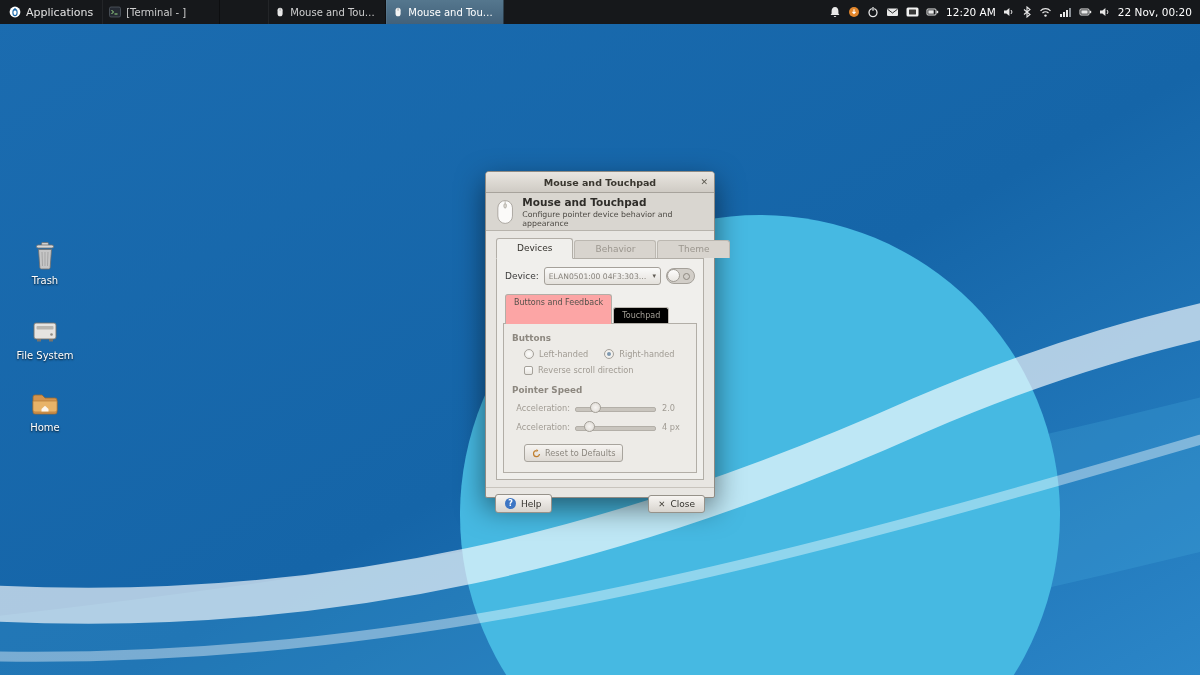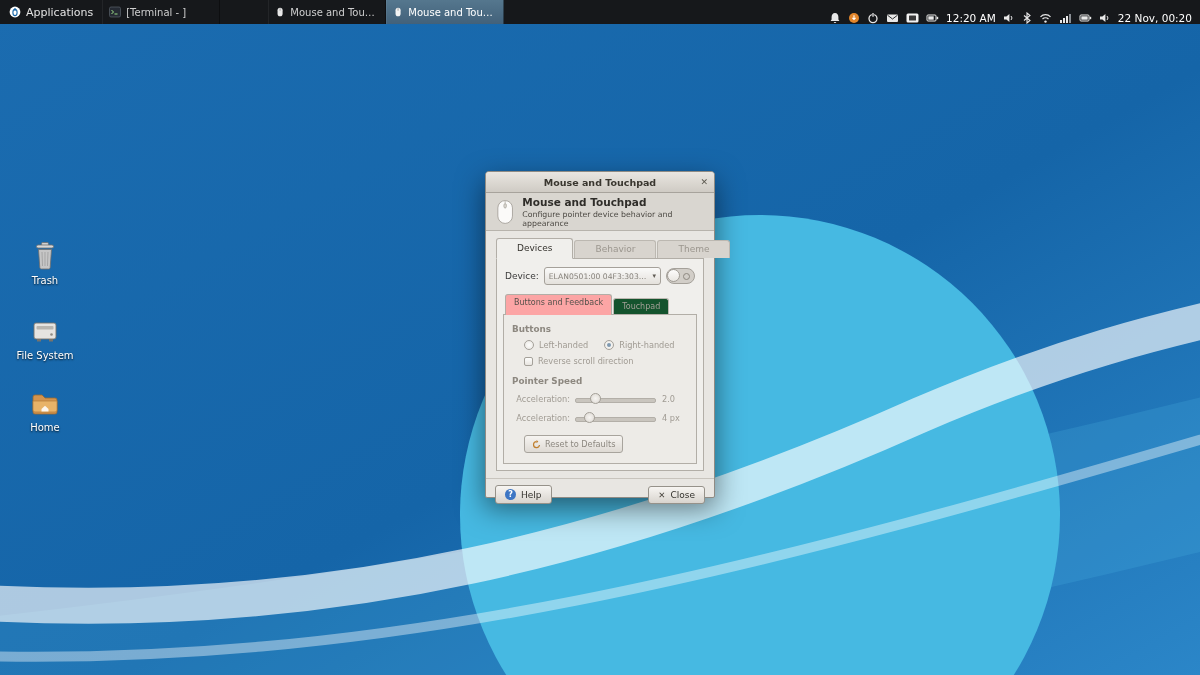--- a/index.html
+++ b/index.html
@@ -6,21 +6,21 @@
   .screen{position:relative;width:1200px;height:675px;overflow:hidden;font-family:"DejaVu Sans","Liberation Sans",sans-serif;background:#1565a8;}
   .wallpaper{position:absolute;inset:0;}
 
   
   .panel{position:absolute;top:0;left:0;right:0;height:24px;background:#16181b;display:flex;align-items:center;color:#e3e3e3;font-size:11px;z-index:50;}
   .apps-btn{display:flex;align-items:center;gap:5px;padding:0 9px;height:100%;}
   .task-btn{display:flex;align-items:center;gap:5px;width:118px;height:100%;padding:0 6px;box-sizing:border-box;border-left:1px solid rgba(255,255,255,.06);border-right:1px solid rgba(0,0,0,.4);color:#cfcfcf;font-size:10px;overflow:hidden;white-space:nowrap;}
   .task-btn .tlabel{overflow:hidden;text-overflow:ellipsis;}
   .task-btn.active{background:linear-gradient(#55778e,#42617a);color:#ffffff;}
   .task-gap{width:48px;height:100%;}
-  .tray{margin-left:auto;display:flex;align-items:flex-end;gap:7px;padding-right:8px;height:100%;}
+  .tray{margin-left:auto;display:flex;align-items:center;gap:7px;padding-right:8px;height:100%;}
   .tray svg{display:block;}
   .clock,.date{color:#ffffff;font-size:10.5px;white-space:nowrap;}
 
   
   .desk-icon{position:absolute;left:14px;width:62px;text-align:center;color:#fff;font-size:10px;text-shadow:0 1px 2px rgba(0,0,0,.85);cursor:default;}
   .desk-icon svg{display:block;margin:0 auto 3px;}
 
   
   .dialog{position:absolute;left:485px;top:171px;width:230px;height:327px;background:#e8e6e2;border:1px solid #8f8b84;border-radius:4px 4px 2px 2px;box-shadow:0 10px 28px rgba(0,0,0,.5);display:flex;flex-direction:column;box-sizing:border-box;z-index:40;font-size:9px;color:#3a3a3a;}
   .titlebar{height:20px;flex:0 0 20px;background:linear-gradient(#e9e6e1,#cfcbc4);border-bottom:1px solid #a7a39c;border-radius:3px 3px 0 0;display:flex;align-items:center;position:relative;}
@@ -37,21 +37,21 @@
   .combo{flex:1;height:16px;border:1px solid #a5a19a;border-radius:3px;background:linear-gradient(#fafaf9,#e4e1dc);display:flex;align-items:center;padding:0 4px;gap:3px;min-width:0;}
   .combo-val{flex:1;font-size:7.6px;color:#87837c;white-space:nowrap;overflow:hidden;text-overflow:ellipsis;}
   .combo-arrow{font-size:7px;color:#605c55;}
   .gtkswitch{width:27px;height:14px;flex:0 0 27px;border:1px solid #a5a19a;border-radius:8px;background:#d2cec8;position:relative;}
   .sw-knob{position:absolute;left:0px;top:0px;width:13px;height:13px;border-radius:50%;background:linear-gradient(#fdfcfb,#e9e6e1);border:1px solid #a19d96;box-sizing:border-box;}
   .sw-off{position:absolute;right:4px;top:3.5px;width:5px;height:5px;border:1.4px solid #8d8880;border-radius:50%;}
   .inner-nb{margin-top:9px;}
   .inner-tabs{display:flex;margin-left:2px;position:relative;z-index:2;}
   .itab{padding:3px 8px;font-size:8px;border:1px solid #bcb8b1;border-bottom:none;border-radius:3px 3px 0 0;margin-right:1px;}
   .itab.active{background:#fca5a5;border-color:#b2aea7;color:#55524c;margin-bottom:-1px;}
-  .itab.off{background:#14532d;color:#a39f97;margin-top:4px;}
+  .itab.off{background:#000000;color:#a39f97;margin-top:13px;}
   .inner-box{border:1px solid #b2aea7;background:#edebe7;padding:7px 8px 10px;}
   .sect{font-weight:bold;font-size:8.8px;color:#8d8880;margin:2px 0 6px;}
   .ctl-row{display:flex;align-items:flex-end;gap:5px;margin:0 0 6px 12px;font-size:8.2px;color:#a09b93;}
   .radio{width:10px;height:10px;border:1px solid #a5a19a;border-radius:50%;background:radial-gradient(#fdfdfc,#e8e5e0);position:relative;flex:0 0 10px;box-sizing:border-box;}
   .radio.sel::after{content:"";position:absolute;left:2px;top:2px;width:4px;height:4px;border-radius:50%;background:#7f99b0;}
   .checkbox{width:9px;height:9px;border:1px solid #a5a19a;border-radius:2px;background:linear-gradient(#fdfdfc,#e8e5e0);flex:0 0 9px;box-sizing:border-box;}
   .radio-pair{display:flex;gap:16px;margin-left:12px;margin-bottom:6px;}
   .radio-item{display:flex;align-items:flex-start;gap:5px;font-size:8.2px;color:#a09b93;}
   .slider-row{display:flex;align-items:center;margin:7px 0 7px 0;}
   .sl-label{width:58px;text-align:right;font-size:8.2px;color:#a09b93;padding-right:5px;flex:0 0 58px;}

